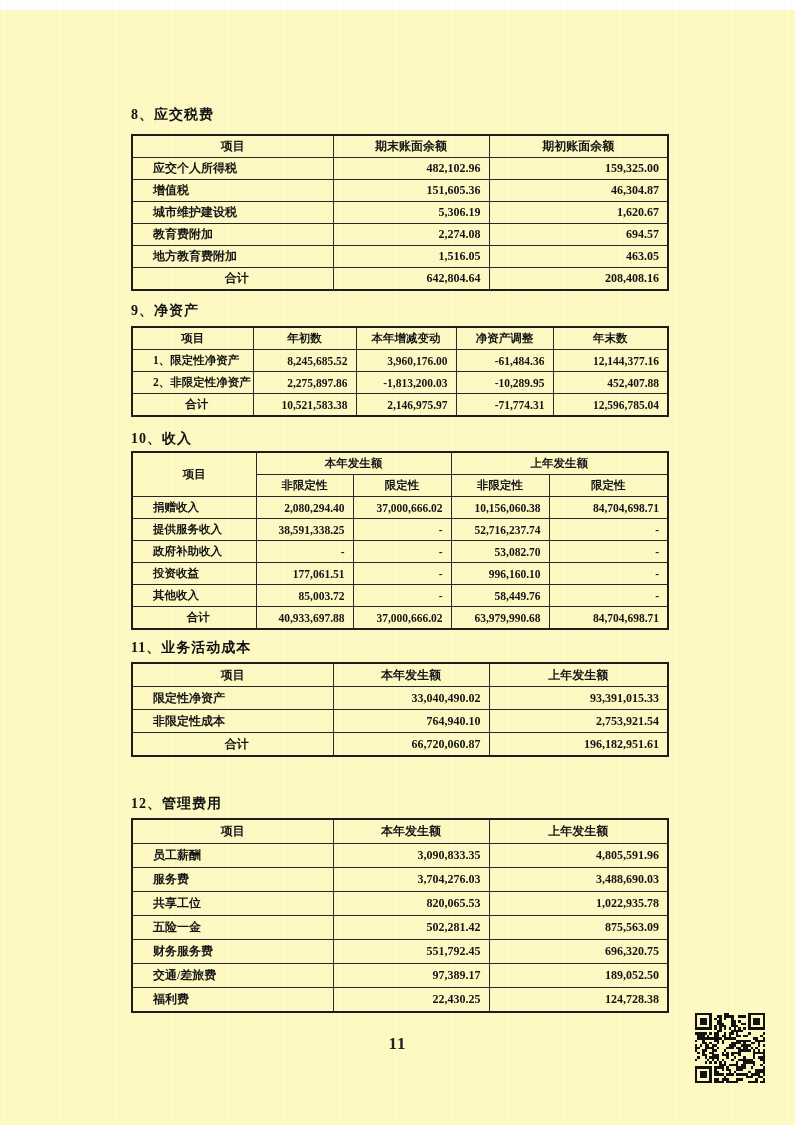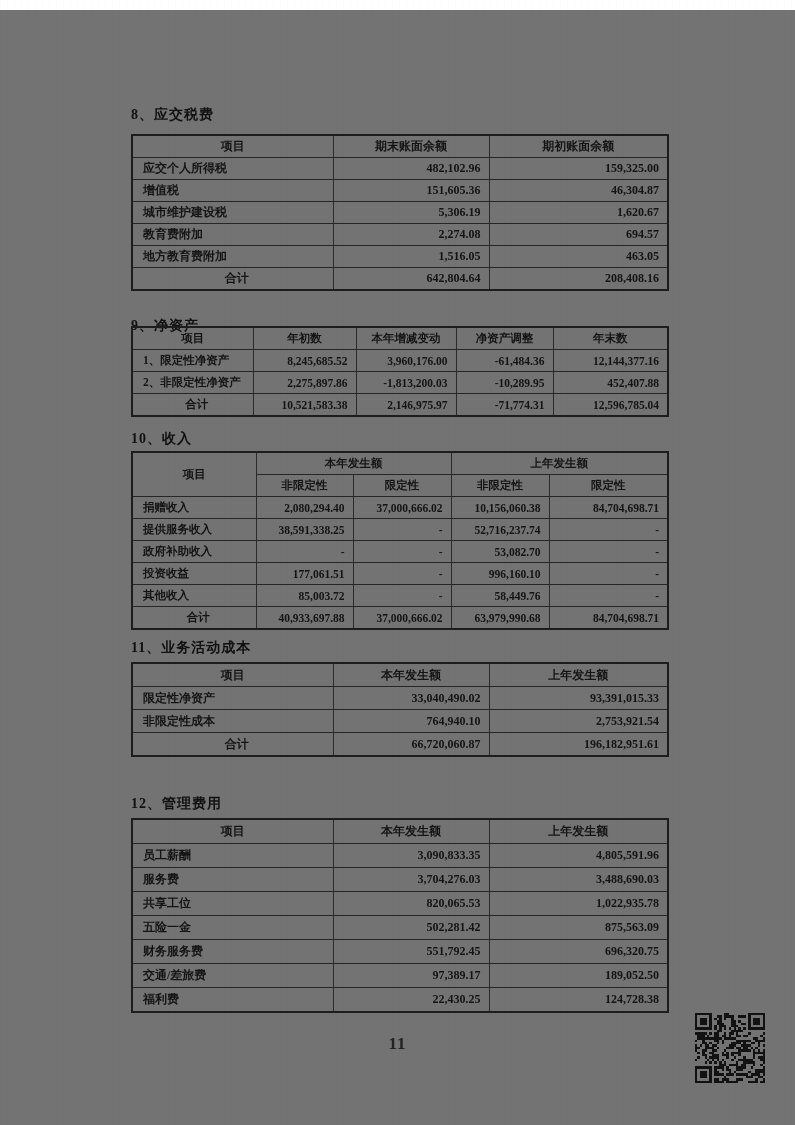--- a/index.html
+++ b/index.html
@@ -1,39 +1,39 @@
 <!DOCTYPE html>
 <html lang="zh"><head>
 <meta charset="utf-8">
 <style>
   html,body{margin:0;padding:0;width:795px;height:1125px;overflow:hidden;
     background:#ffffff;font-family:"Liberation Serif","DejaVu Serif",serif;}
   .page{position:absolute;left:0;top:0;width:795px;height:1125px;
-    background:#737373;color:#161616;}
+    background:#fef9c3;color:#161616;}
   .page::before{content:"";position:absolute;left:0;top:0;right:0;height:10px;background:#ffffff;}
   .scan-texture{position:absolute;inset:0;pointer-events:none;
     background:repeating-linear-gradient(90deg,rgba(0,0,0,0.012) 0 1px,rgba(0,0,0,0) 1px 7px);}
   .sec-title{position:absolute;left:131px;width:536px;font-size:14px;font-weight:bold;
     letter-spacing:1px;line-height:15px;color:#111;}
   table{position:absolute;left:131px;width:536px;border-collapse:collapse;table-layout:fixed;
     background:transparent;}
   table{border:2.2px solid #1d1d1d;}
   th,td{border:1px solid #2b2b2b;border-top:1.4px solid #262626;border-bottom:1.4px solid #262626;
     font-size:12px;font-weight:600;color:#141414;padding:0;overflow:hidden;white-space:nowrap;}
   th{text-align:center;font-weight:600;}
-  td.label{text-align:left;padding-left:10px;}
+  td.label{text-align:left;padding-left:20px;}
   td.label.total{text-align:center;padding-left:8px;}
   td.num{text-align:right;padding-right:8px;}
   .t8 th,.t8 td{height:21px;}
   .t9 th,.t9 td{height:21px;font-size:11.5px;}
   .t10 th,.t10 td{height:21px;font-size:11.5px;}
   .t11 th,.t11 td{height:22px;}
   .t12 th,.t12 td{height:23px;}
   .title-8{top:107px;} .table-8{top:134px;}
-  .title-9{top:318px;} .table-9{top:326px;}
+  .title-9{top:303px;} .table-9{top:326px;}
   .title-10{top:431px;} .table-10{top:451px;}
   .title-11{top:640px;} .table-11{top:662px;}
   .title-12{top:796px;} .table-12{top:818px;}
   .page-number{position:absolute;left:0;top:1034px;width:795px;text-align:center;
     font-size:17px;font-weight:600;color:#222;letter-spacing:1px;}
   .qr{position:absolute;left:695px;top:1013px;width:70px;height:70px;}
 </style>
 </head>
 <body>
 

